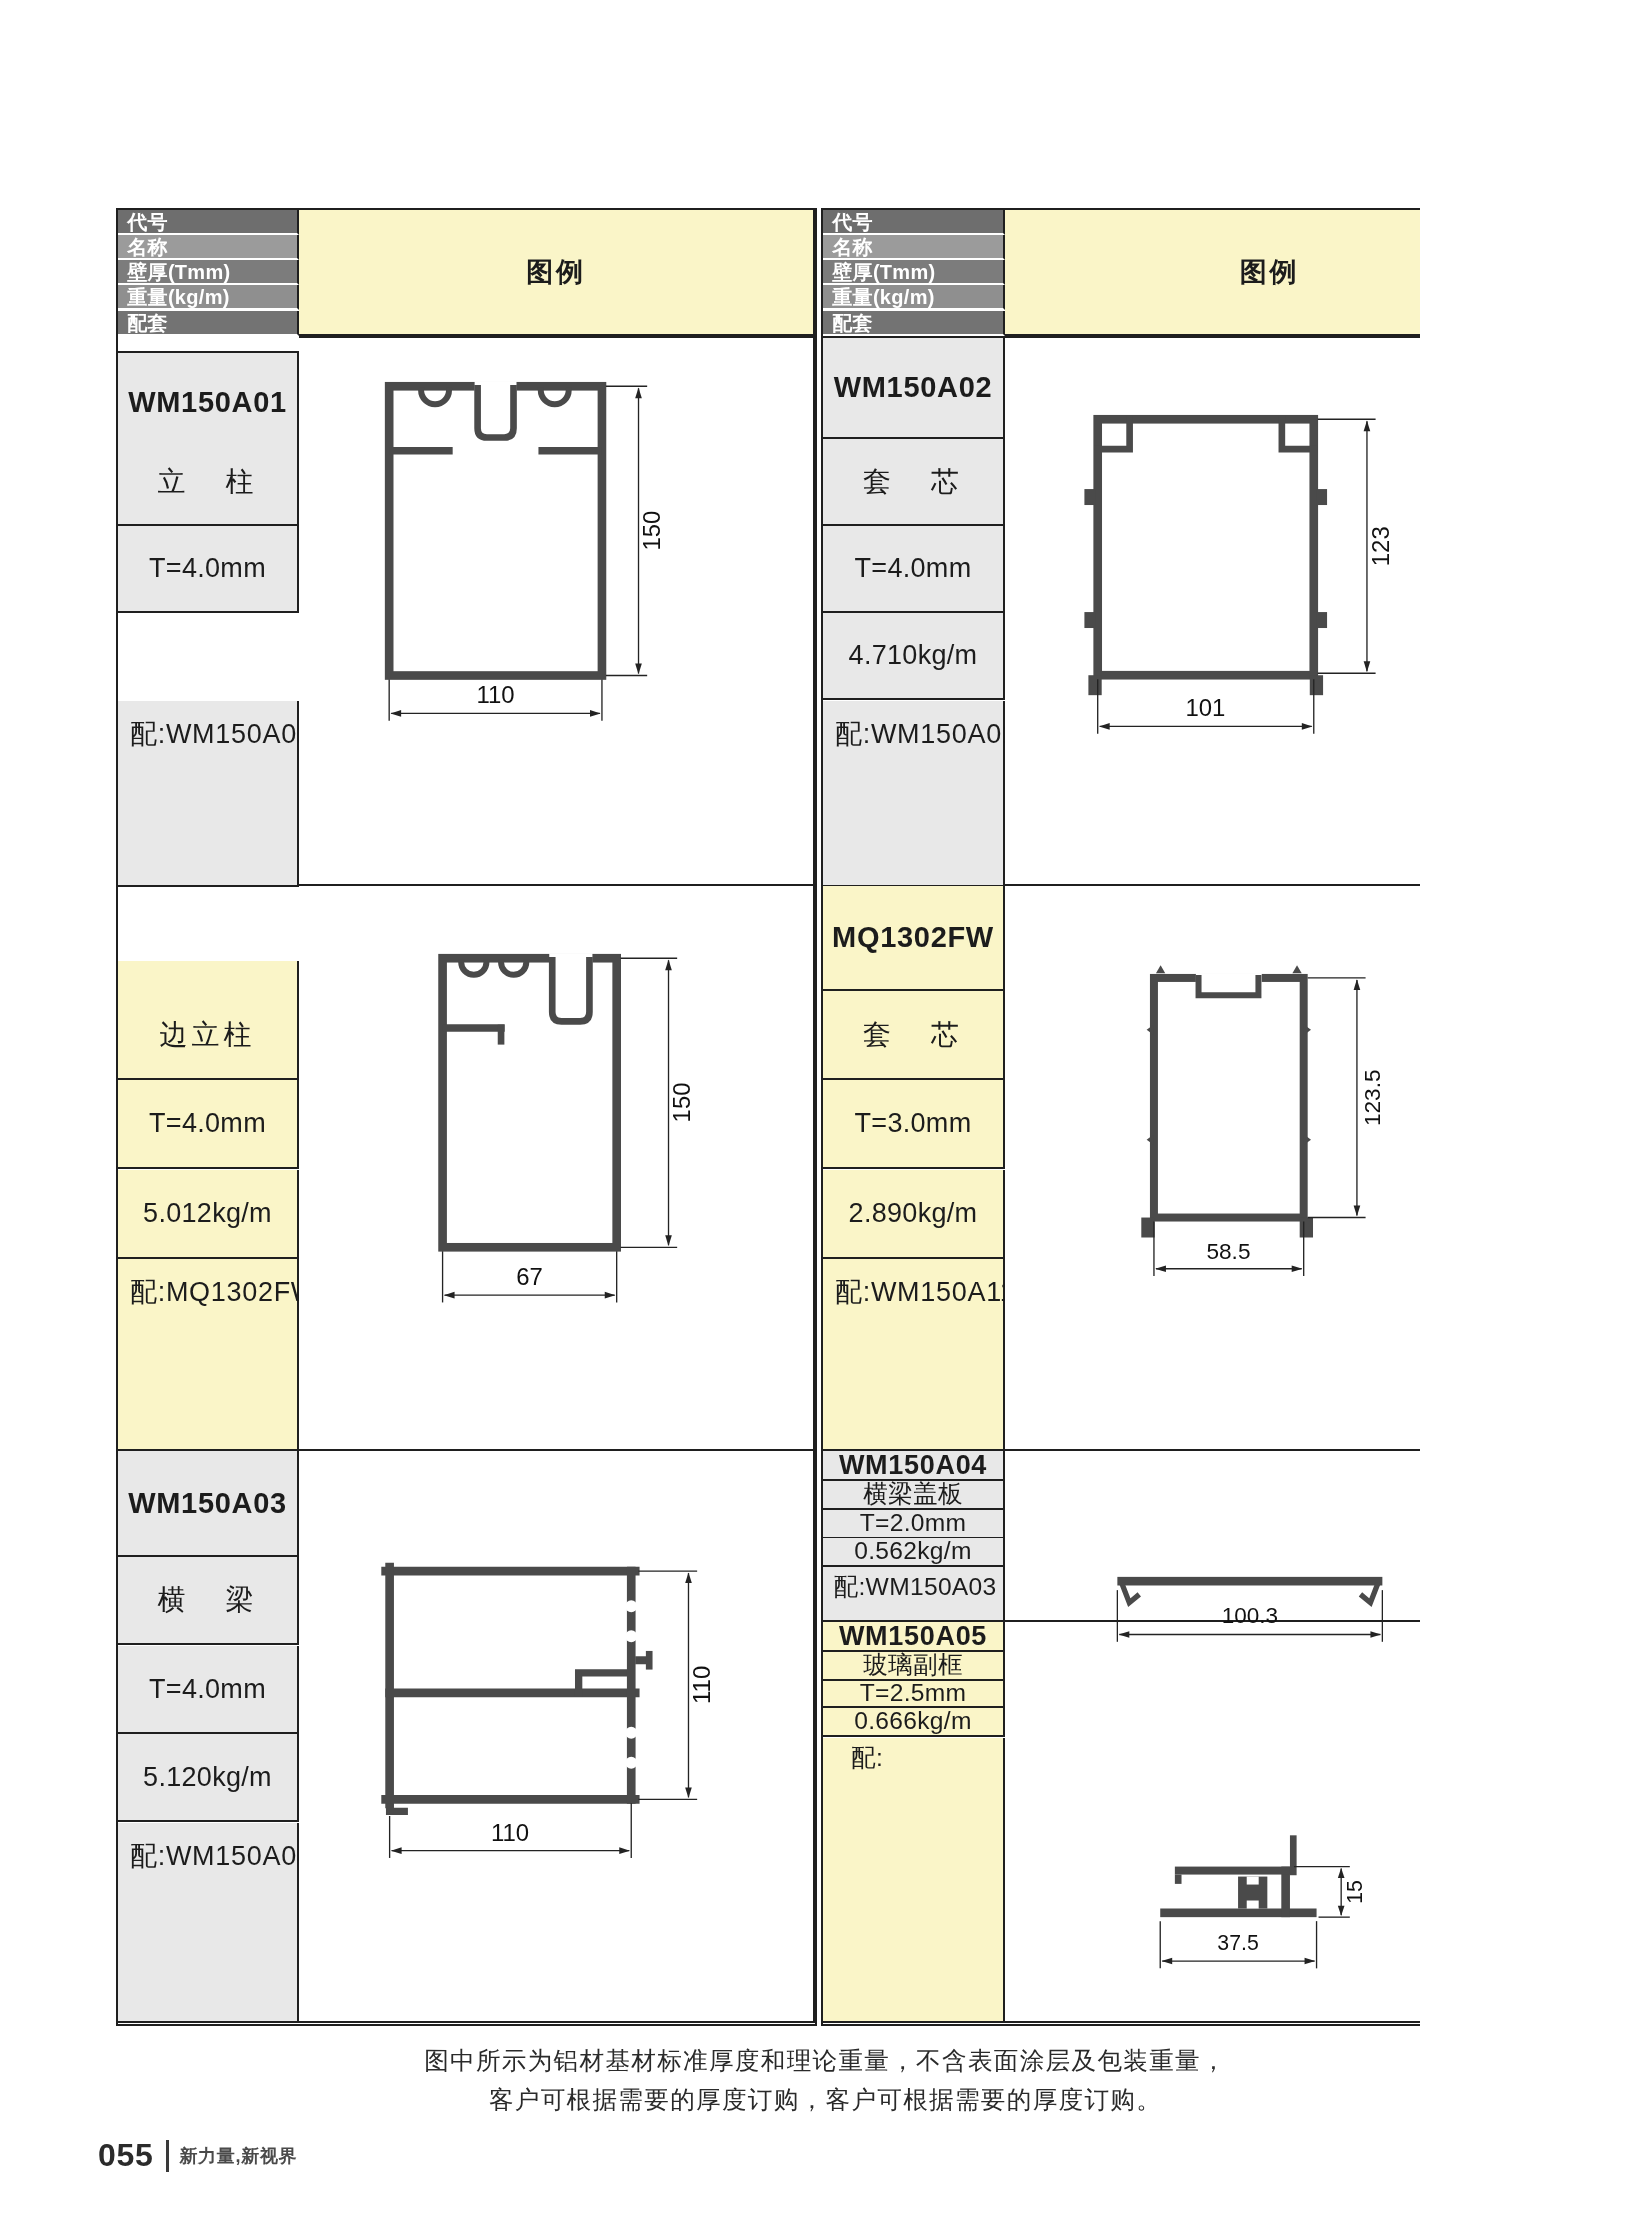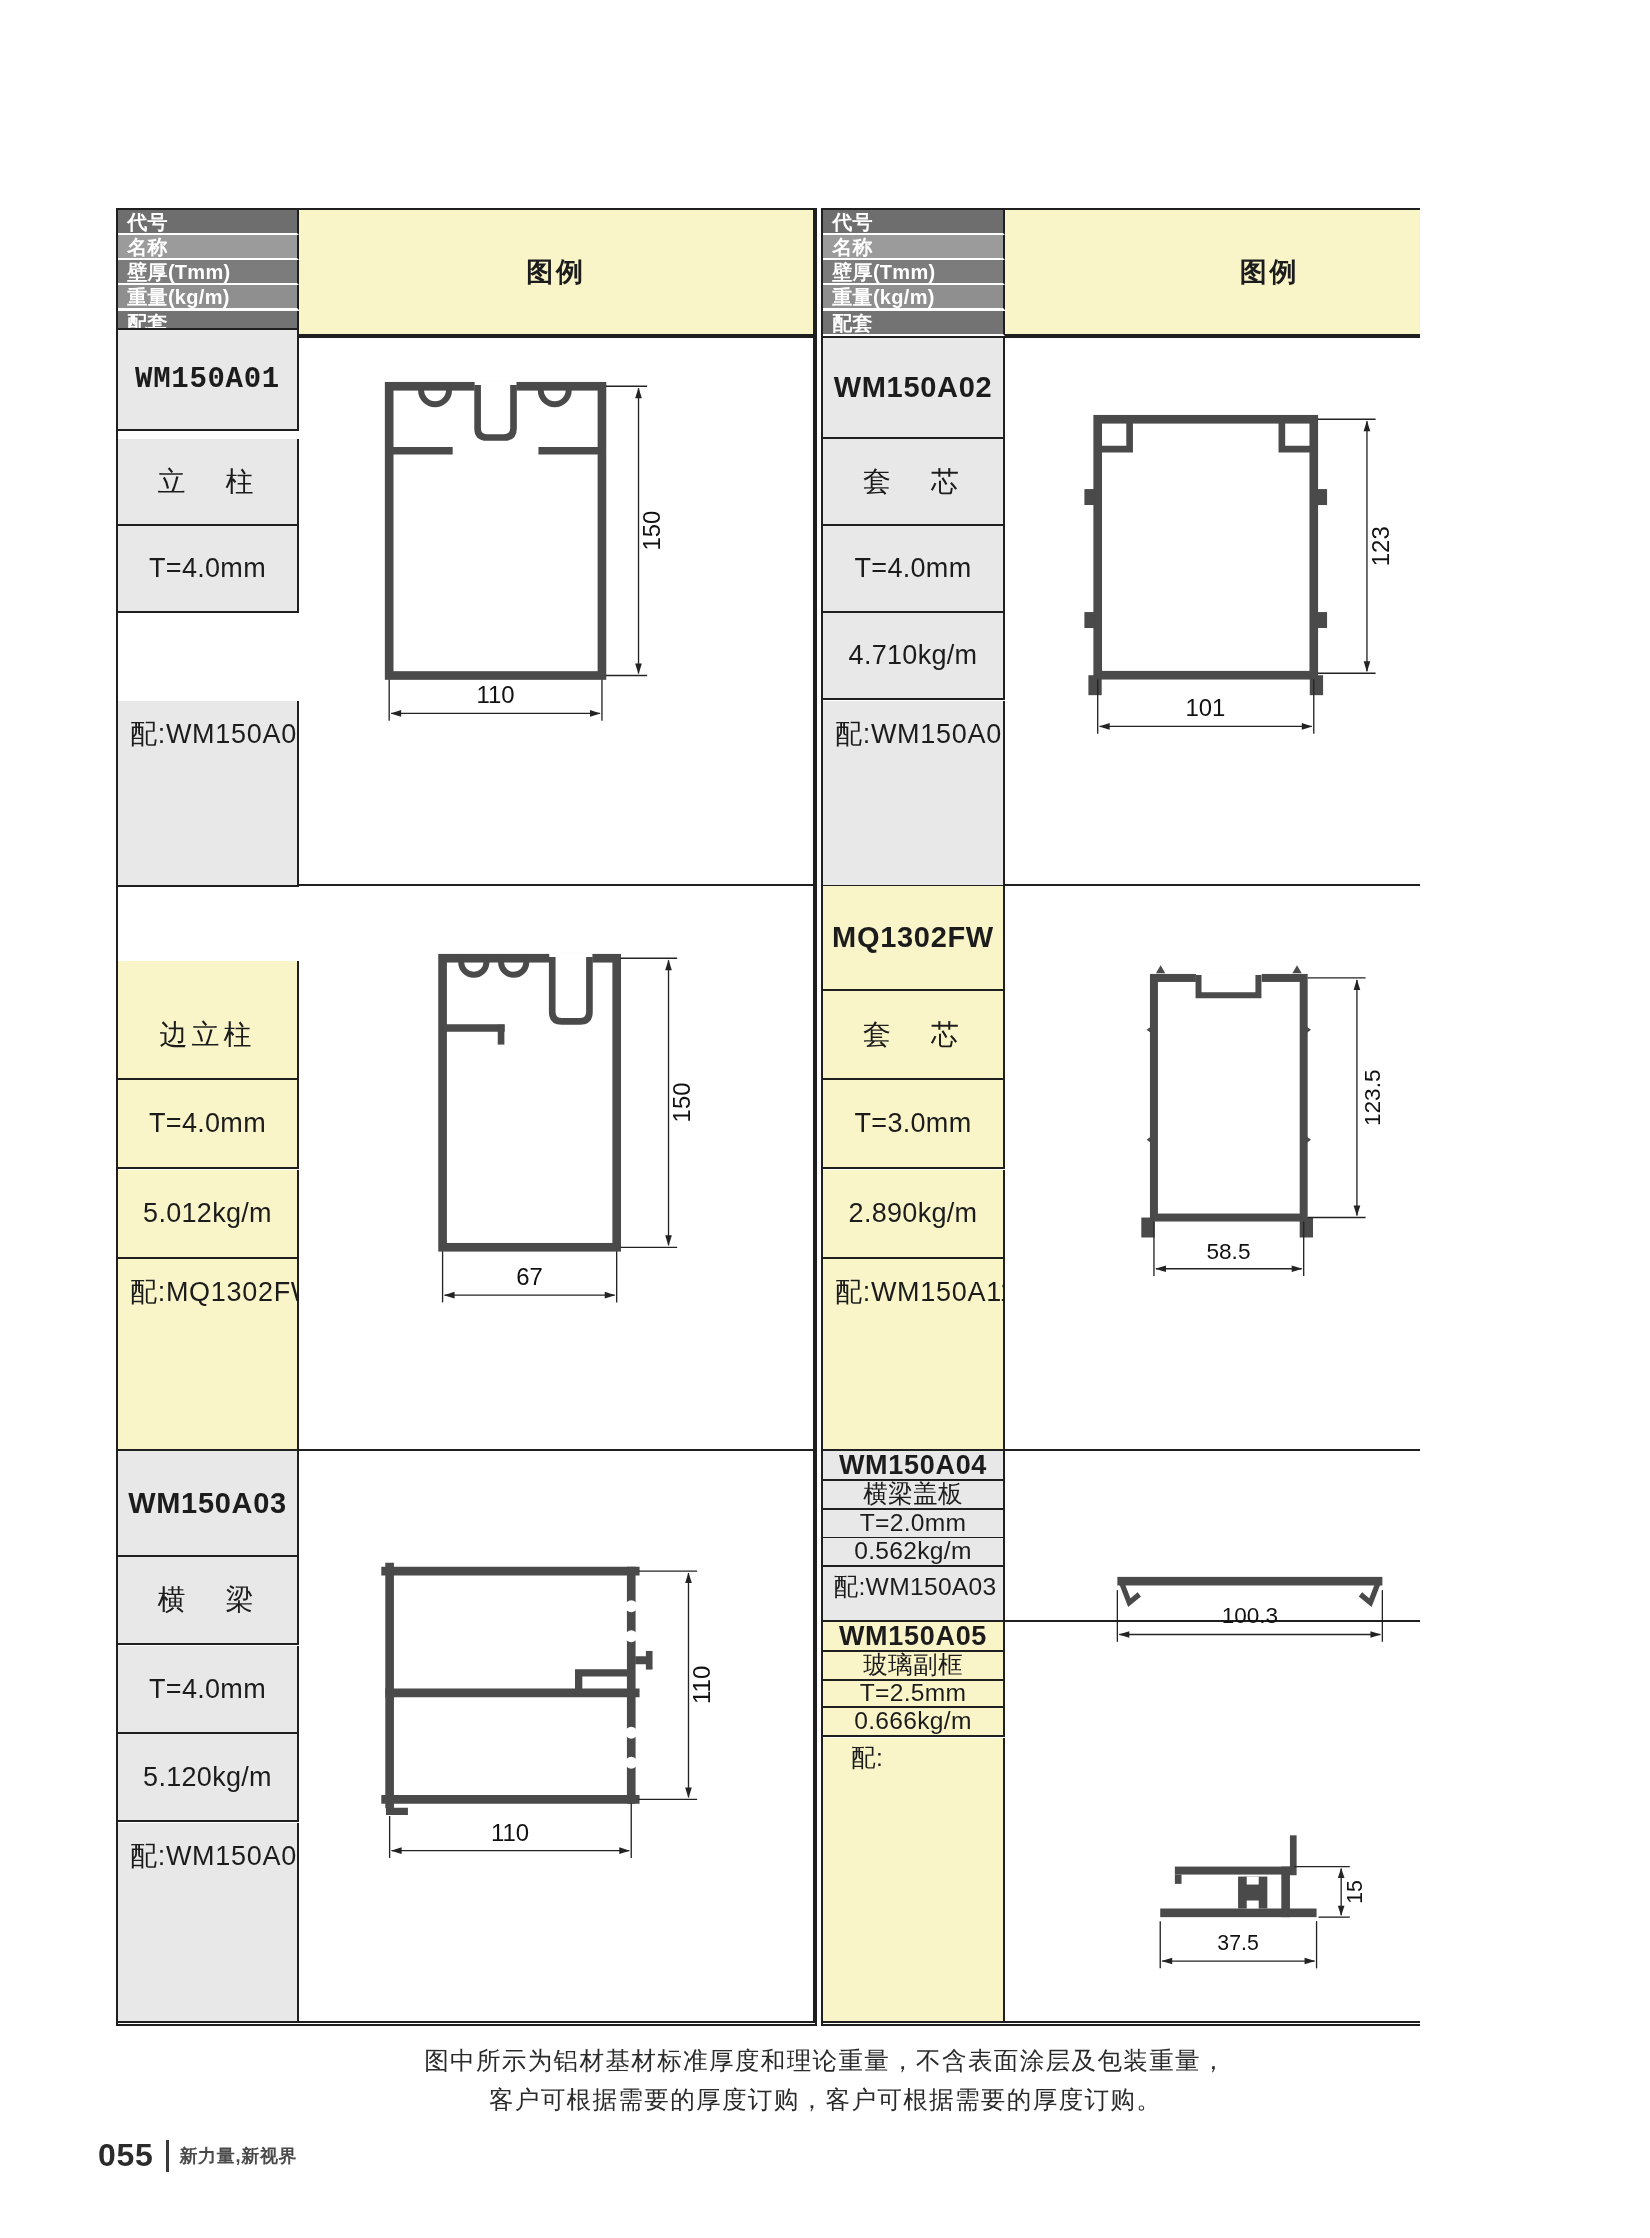--- a/index.html
+++ b/index.html
@@ -51,21 +51,21 @@
 
 <div id="page">
 
   <div class="c Llbl hdr h0" style="top:210px;height:25px;">代号</div>
   <div class="c Llbl hdr h1" style="top:235px;height:25px;">名称</div>
   <div class="c Llbl hdr h2" style="top:260px;height:25px;">壁厚(Tmm)</div>
   <div class="c Llbl hdr h3" style="top:285px;height:25px;">重量(kg/m)</div>
   <div class="c Llbl hdr h4" style="top:311px;height:25px;">配套</div>
   <div class="c Ldia legend" style="top:210px;height:126px;">图例</div>
 
-  <div class="c Llbl gbg code topline" style="top:328px;height:103px;font-family:Liberation Mono, monospace;">WM150A01</div>
+  <div class="c Llbl gbg code topline" style="top:351px;height:103px;">WM150A01</div>
   <div class="c Llbl gbg name" style="top:439px;height:87px;">立 柱</div>
   <div class="c Llbl gbg val" style="top:526px;height:87px;">T=4.0mm</div>
   <div class="c Llbl gbg match" style="top:701px;height:186px;">配:WM150A02</div>
   <div class="c Ldia white topline" style="top:336px;height:550px;"></div>
 
   <div class="c Llbl ybg code" style="top:921px;height:105px;margin-top:40px;">WM150A11</div>
   <div class="c Llbl ybg name" style="top:991px;height:89px;">边立柱</div>
   <div class="c Llbl ybg val" style="top:1080px;height:89px;">T=4.0mm</div>
   <div class="c Llbl ybg val" style="top:1170px;height:89px;">5.012kg/m</div>
   <div class="c Llbl ybg match" style="top:1259px;height:192px;">配:MQ1302FW</div>

